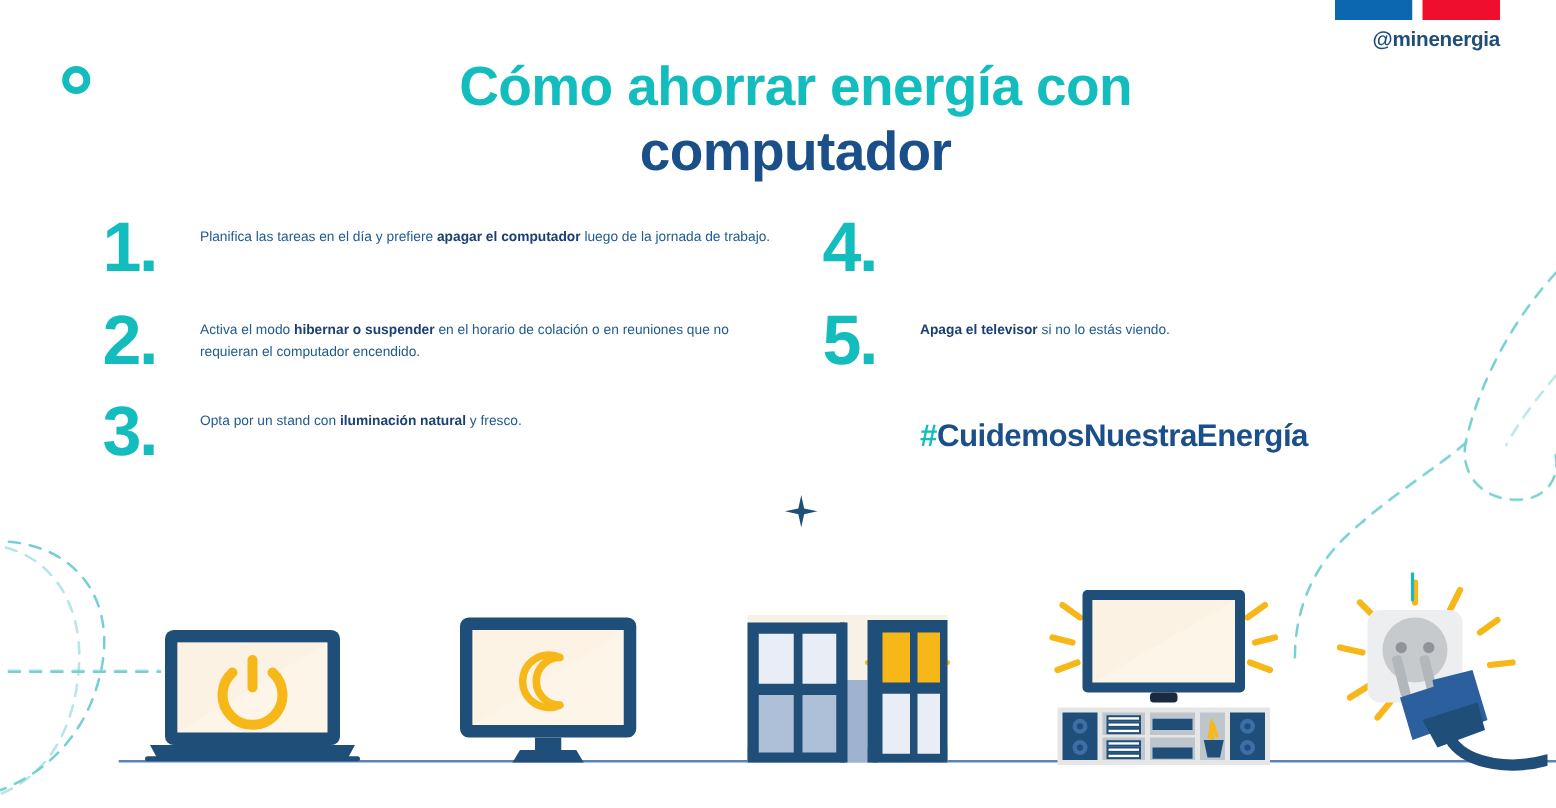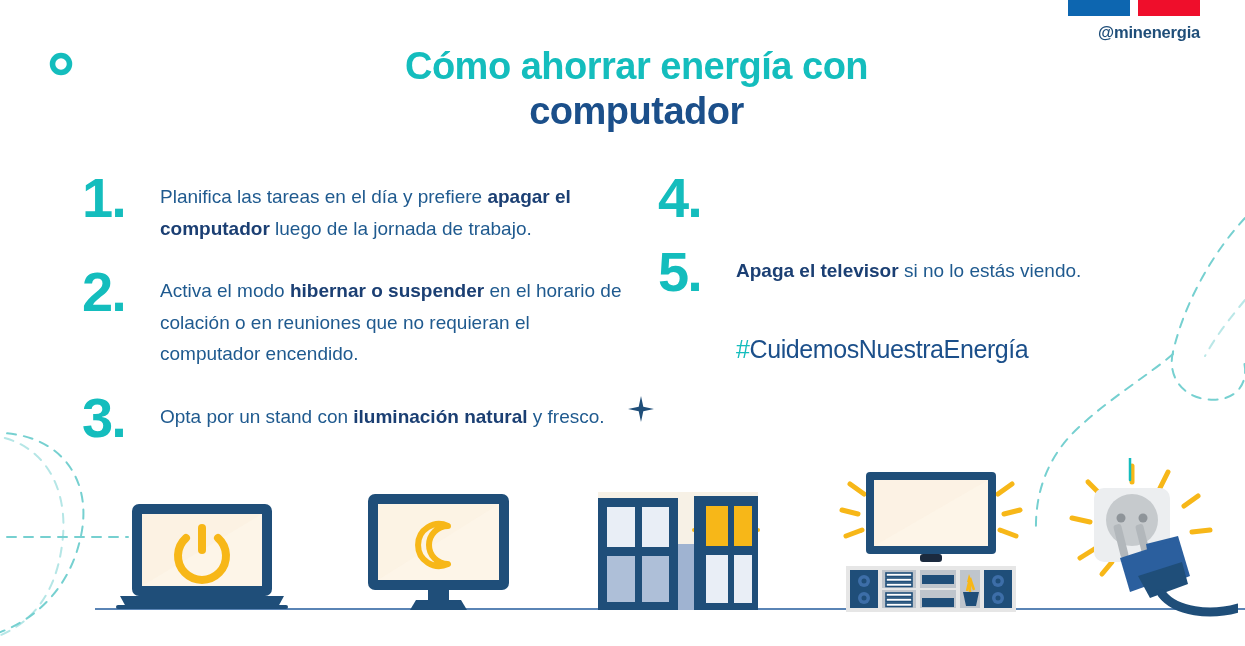--- a/index.html
+++ b/index.html
@@ -22,46 +22,46 @@
   .flag .gap{background:#ffffff;width:8px;}
   .flag .red{background:#ef0e2b;width:62px;}
   .handle{
     font-size:16.5px;font-weight:bold;color:#1f4e79;
     margin-top:7px;letter-spacing:-0.2px;
   }
 
   
   .title{
     position:absolute;top:44px;left:0;right:0;text-align:center;
-    font-size:38px;font-weight:bold;line-height:1.18;
+    font-size:44px;font-weight:bold;line-height:1.18;
     letter-spacing:-0.5px;
     padding-left:28px;
   }
   .t-teal{color:#14bdbd;}
   .t-navy{color:#1b4f8a;}
 
   
   .col{position:absolute;}
   .col-left{left:82px;top:172px;width:540px;}
   .col-right{left:658px;top:172px;width:545px;}
 
   .tip{display:flex;align-items:flex-start;margin-bottom:22px;}
   .num{
     color:#14bdbd;font-weight:bold;font-size:56px;line-height:0.92;
     width:78px;flex:0 0 78px;letter-spacing:-2px;
   }
   .body{
-    color:#1f5a8f;font-size:19px;line-height:1.66;
+    color:#1f5a8f;font-size:11px;line-height:1.66;
     padding-top:9px;
   }
   .body b{color:#1b3f73;font-weight:bold;}
 
   .hashtag{
     margin-top:38px;margin-left:78px;
-    font-size:25px;font-weight:normal;letter-spacing:-0.4px;
+    font-size:25px;font-weight:bold;letter-spacing:-0.4px;
   }
   .hash-sym{color:#14bdbd;}
   .hash-txt{color:#1b4f8a;}
 
   
   .art{position:absolute;left:0;top:440px;width:1245px;height:206px;}
   .baseline{
     position:absolute;left:95px;top:168px;width:1150px;height:2px;
     background:#3d6ea8;opacity:.85;
   }

